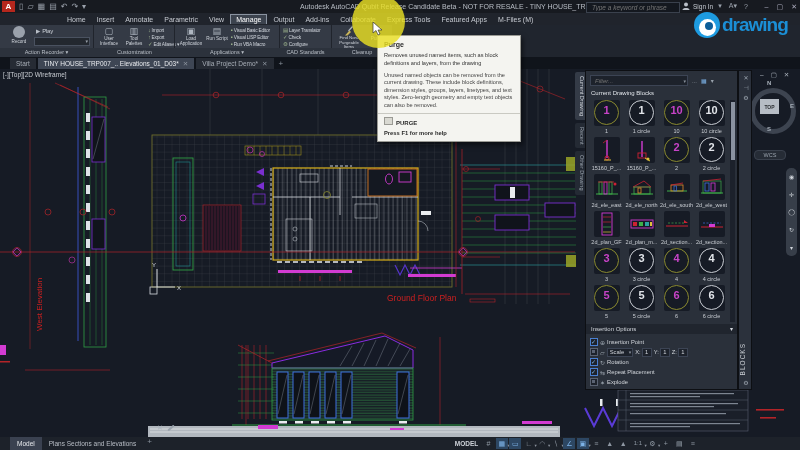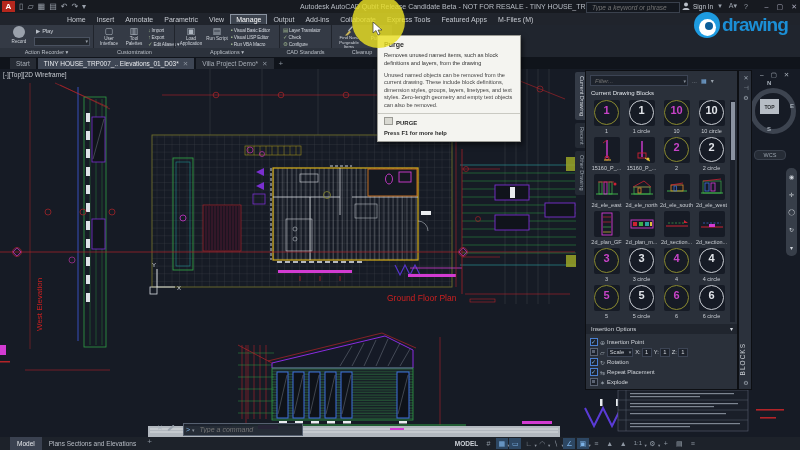--- a/index.html
+++ b/index.html
@@ -860,25 +860,20 @@
 
   <div id="hl-circle" class="abs"></div>
   <svg id="cursor" class="abs" width="11" height="14" viewBox="0 0 11 14">
     <polygon points="1,0 1,11 4,8.5 6,13 8,12 6,8 10,8" fill="#fff" stroke="#333" stroke-width="0.7"></polygon>
   </svg>
 
   <div id="cmd-icons" class="abs">
     <span id="cmd-x">✕</span>
     <div id="wrench"></div>
   </div>
-  <div id="cmdline" class="abs">
-    <span class="pr">&gt;</span>
-    <span class="car">▾</span>
-    <input placeholder="Type a command" style="">
-  </div>
 
   <div id="statusbar" class="abs">
     <div id="layout-tabs" style="display:flex;margin-left:10px;">
         <div class="ltab active">Model</div>
         <div class="ltab">Plans Sections and Elevations</div>
         <div class="ltab-plus">+</div>
       </div>
     <div id="model-btn">MODEL</div>
     <div id="status-icons" style="display:flex;align-items:center;">
         <span class="sicon">#</span>

